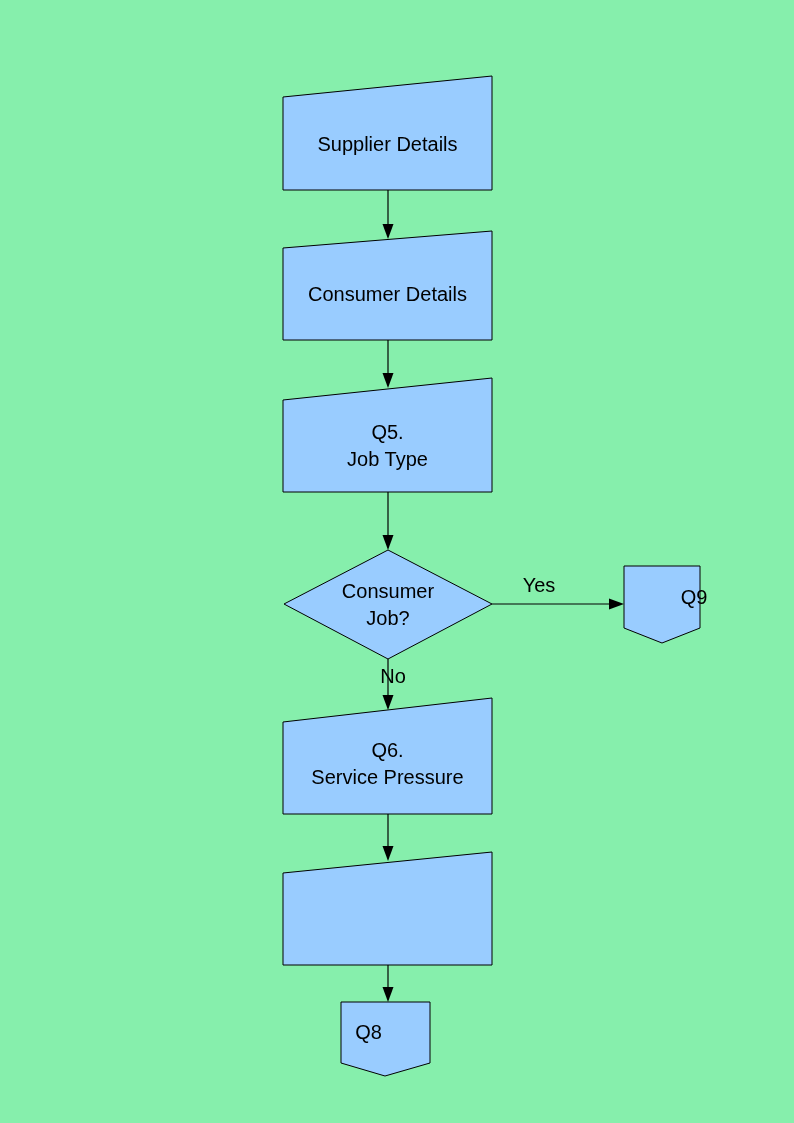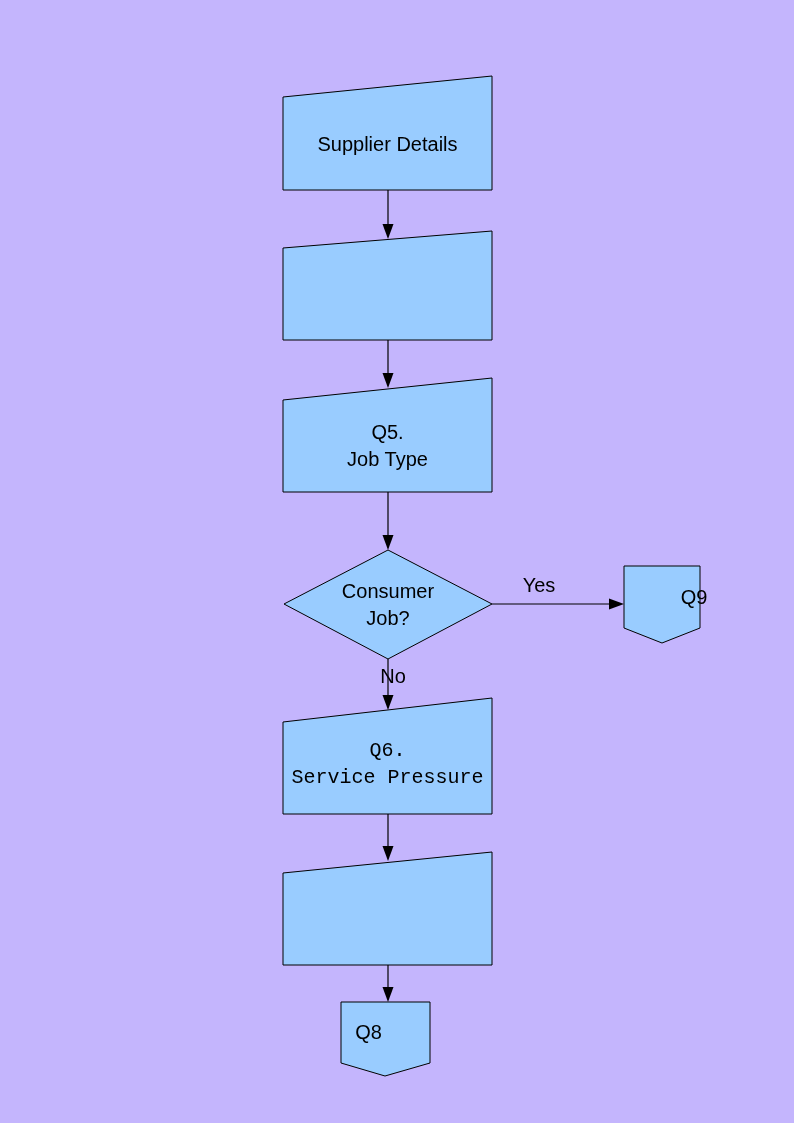--- a/index.html
+++ b/index.html
@@ -4,21 +4,21 @@
 <style>
   html, body {
     margin: 0;
     padding: 0;
     background: #ffffff;
   }
   .page {
     position: relative;
     width: 794px;
     height: 1123px;
-    background: #c4b5fd;
+    background: #86efac;
     font-family: "Liberation Sans", sans-serif;
     overflow: hidden;
   }
   .canvas {
     position: absolute;
     left: 0;
     top: 0;
   }
   .node {
     fill: #99ccff;
@@ -86,30 +86,31 @@
     <polygon class="node" points="283,873 492,852 492,965 283,965" fill="#99ccff"></polygon>
 
     <line class="edge" x1="388" y1="965" x2="388" y2="987"></line>
     <polygon class="arrowhead" points="382.5,987 393.5,987 388,1002"></polygon>
 
     <polygon class="node" points="341,1002 430,1002 430,1063 385,1076 341,1063" fill="#99ccff"></polygon>
   </svg>
 
   <div class="label" style="left:283px; top:98px; width:209px; height:92px;">Supplier Details</div>
 
+  <div class="label" style="left:283px; top:248px; width:209px; height:92px;">Consumer Details</div>
 
   <div class="label" style="left:283px; top:400px; width:209px; height:92px;">Q5.
 Job Type</div>
 
   <div class="label" style="left:284px; top:550px; width:208px; height:109px;">Consumer
 Job?</div>
 
   <div class="label" style="left:624px; top:566px; width:76px; height:62px;padding-left:32px;">Q9</div>
 
-  <div class="label" style="left:283px; top:714px; width:209px; height:100px;font-family:Liberation Mono, monospace;">Q6.
+  <div class="label" style="left:283px; top:714px; width:209px; height:100px;">Q6.
 Service Pressure</div>
 
 
   <div class="label" style="left:324px; top:1002px; width:89px; height:61px;">Q8</div>
 
   <div class="label" style="left:509px; top:571px; width:60px; height:28px;">Yes</div>
 
   <div class="label" style="left:373px; top:662px; width:40px; height:28px;">No</div>
 
 </div>

